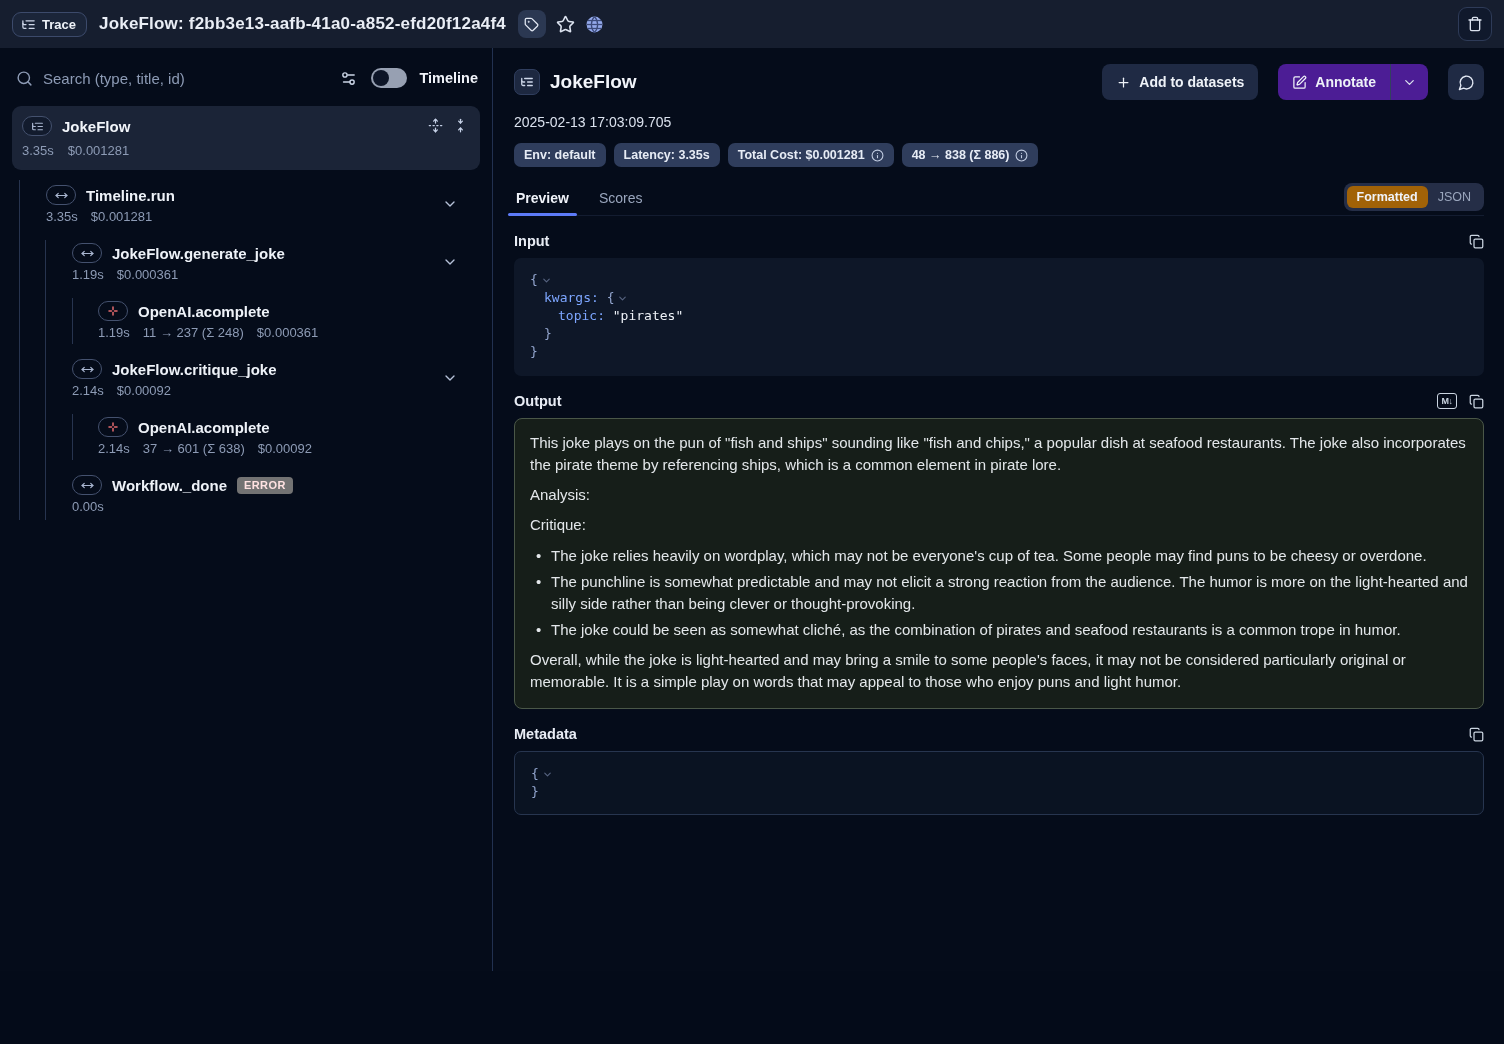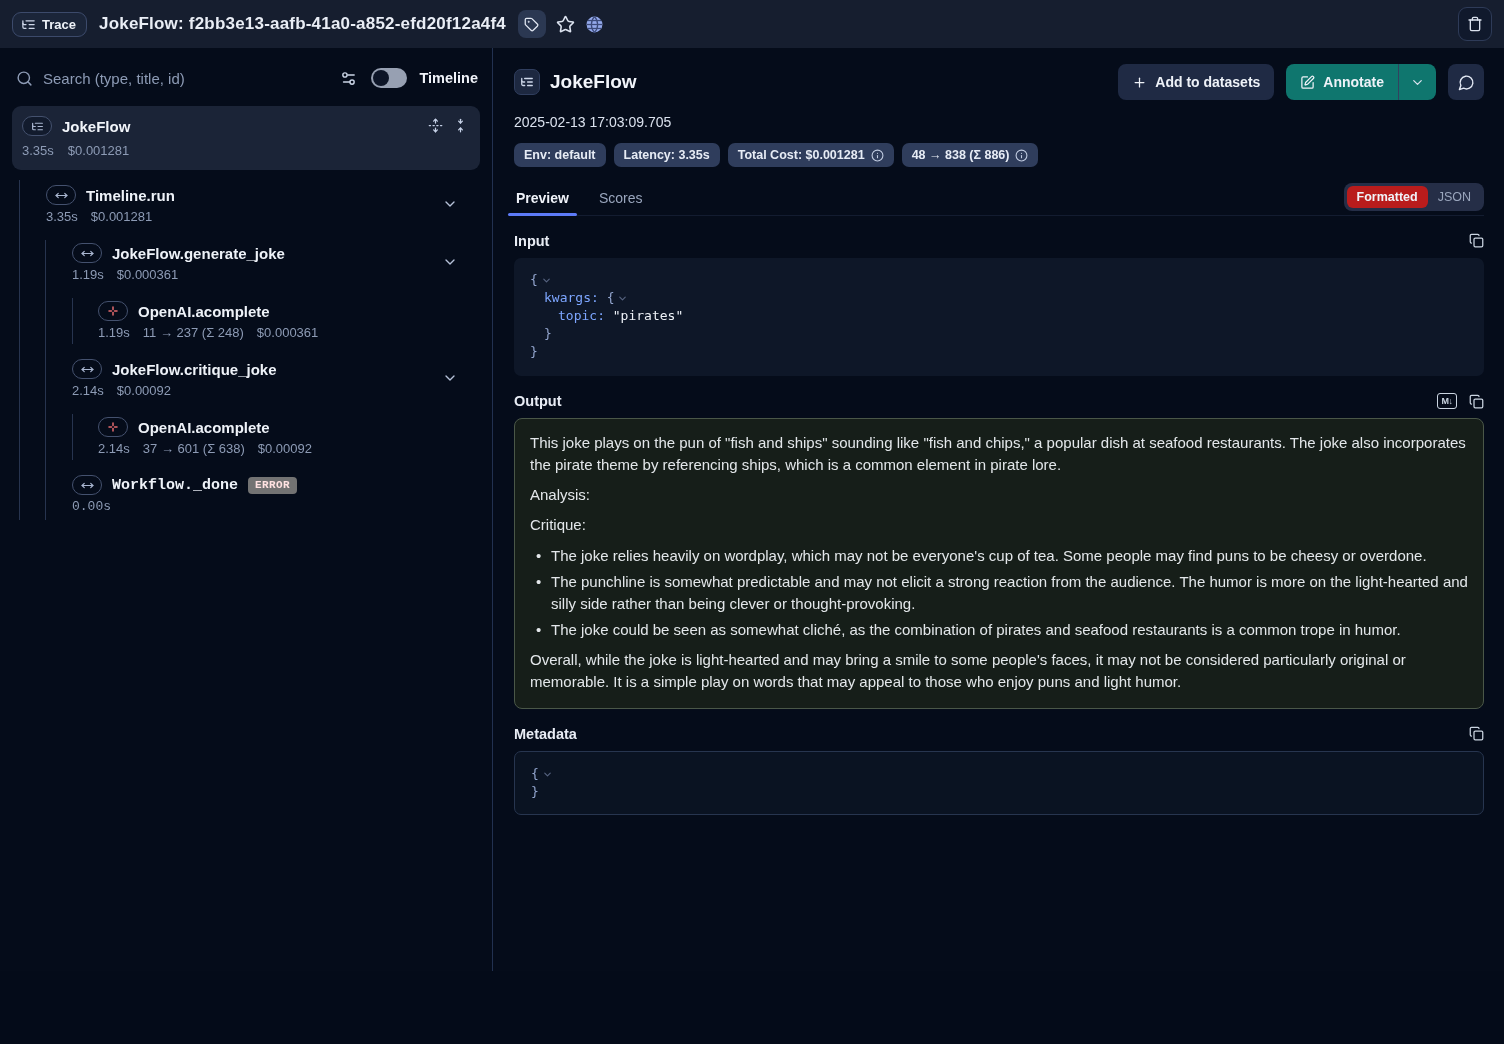--- a/index.html
+++ b/index.html
@@ -55,47 +55,47 @@
   .t-metrics { font-size:13px; color:#8d9bb5; margin-top:3px; display:flex; gap:13px; }
   .row-chev { position:absolute; right:34px; top:12px; color:#b6c2d9; cursor:pointer; }
   .err-badge { background:#737373; color:#ffe2e2; font-size:11px; font-weight:700; letter-spacing:.4px;
     border-radius:4px; padding:3px 7px; line-height:1; }
 
   
   .main-header { display:flex; align-items:center; margin-top:16px; }
   .obs-icon { width:26px; height:26px; border-radius:7px; background:#1d2840; border:1px solid #303e5e;
     display:flex; align-items:center; justify-content:center; color:#cfd8ea; }
   .main-title { font-size:19px; font-weight:700; margin-left:10px; color:#f2f5fa; }
-  .actions { margin-left:auto; display:flex; gap:12px; }
+  .actions { margin-left:auto; display:flex; gap:20px; }
   .btn { height:36px; background:#1f2a44; border-radius:8px; display:flex; align-items:center; gap:8px;
     padding:0 14px; font-size:14px; font-weight:600; color:#eef2f8; cursor:pointer; }
-  .btn-group { display:flex; align-items:stretch; background:#0f766e; border-radius:8px; overflow:hidden; }
+  .btn-group { display:flex; align-items:stretch; background:#4c1d95; border-radius:8px; overflow:hidden; }
   .btn-group .btn { border-radius:0; background:transparent; }
   .btn-group .chev-part { width:38px; display:flex; align-items:center; justify-content:center;
     border-left:1px solid #33415f; color:#dbe2ee; cursor:pointer; }
   .icon-btn { width:36px; height:36px; background:#1f2a44; border-radius:8px; display:flex; align-items:center;
     justify-content:center; color:#e3e9f4; cursor:pointer; }
 
   .timestamp { font-size:14px; color:#dbe2ee; margin-top:14px; }
 
   .badges { display:flex; gap:8px; margin-top:13px; }
   .badge { background:#2f3d5c; color:#e7ecf5; font-size:12.5px; font-weight:700; border-radius:7px;
     padding:5px 10px; display:flex; align-items:center; gap:6px; }
   .badge svg { color:#c2cde2; }
 
   .tabs-row { display:flex; align-items:flex-end; margin-top:16px; border-bottom:1px solid #131c30; position:relative; }
   .tab { font-size:14px; font-weight:600; padding:6px 2px 9px 2px; margin-right:26px; color:#f0f3f9; cursor:pointer; position:relative; }
   .tab.inactive { color:#9aa6bd; font-weight:500; }
   .tab.active::after { content:""; position:absolute; left:-6px; right:-6px; bottom:-1px; height:3px; background:#5d7bf7; border-radius:2px; }
   .segmented { margin-left:auto; margin-bottom:4px; background:#252e47; border-radius:8px; padding:3px; display:flex; align-items:center; }
   .seg { font-size:12.5px; padding:4px 10px; border-radius:6px; cursor:pointer; }
-  .seg.active { background:#b91c1c; color:#f0f3f9; font-weight:600; }
+  .seg.active { background:#a16207; color:#f0f3f9; font-weight:600; }
   .seg.inactive { color:#9aa6bd; }
 
-  .section-head { display:flex; align-items:flex-start; margin-top:17px; }
+  .section-head { display:flex; align-items:flex-end; margin-top:17px; }
   .section-title { font-size:14.5px; font-weight:700; color:#e8ecf4; }
   .section-icons { margin-left:auto; display:flex; gap:12px; align-items:center; color:#cbd5e1; }
   .section-icons > * { cursor:pointer; }
   .md-icon { width:20px; height:16px; border:1.5px solid #cbd5e1; border-radius:3px; font-size:9px;
     font-weight:700; display:flex; align-items:center; justify-content:center; color:#cbd5e1; letter-spacing:-.5px; }
 
   .code-box { margin-top:9px; background:#0e1728; border-radius:7px; padding:13px 16px;
     font-family:"DejaVu Sans Mono", monospace; font-size:13px; line-height:18px; color:#e8edf7; }
   .code-box.input-box { height:118px; }
   .code-box.meta-box { background:#0a1322; border:1px solid #27354f; height:64px; }
@@ -327,21 +327,21 @@
           </div>
           <span class="t-name">OpenAI.acomplete</span>
         </div>
         <div class="t-metrics">
           <span>2.14s</span>
           <span>37 → 601 (Σ 638)</span>
           <span>$0.00092</span>
         </div>
       </div>
 
-      <div class="t-row" style="padding-left:72px;font-family:Liberation Mono, monospace;">
+      <div class="t-row" style="padding-left:72px;">
         <div class="t-title">
           <div class="pill-icon">
             <svg width="13" height="13" viewBox="0 0 24 24" fill="none" stroke="currentColor" stroke-width="2.2" stroke-linecap="round" stroke-linejoin="round">
                 <path d="m18 8 4 4-4 4"></path>
                 <path d="M2 12h20"></path>
                 <path d="m6 8-4 4 4 4"></path>
               </svg>
           </div>
           <span class="t-name">Workflow._done</span>
           <span class="err-badge">ERROR</span>

